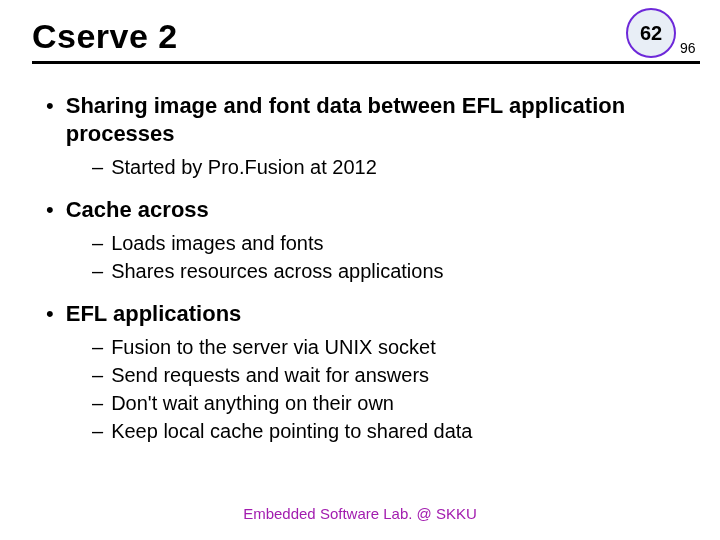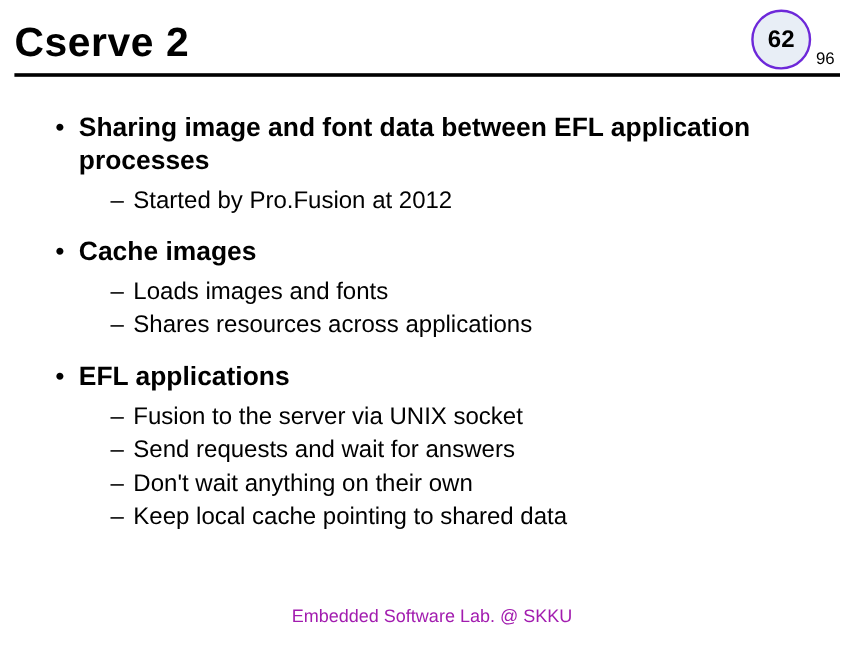--- a/index.html
+++ b/index.html
@@ -14,21 +14,21 @@
     overflow: hidden;
   }
   .slide {
     position: relative;
     width: 720px;
     height: 540px;
     box-sizing: border-box;
   }
   .title-row {
     position: relative;
-    padding: 18px 20px 0 12px;
+    padding: 18px 20px 0 32px;
   }
   .title {
     font-size: 34px;
     font-weight: 700;
     letter-spacing: 0.5px;
     line-height: 1.1;
     padding-bottom: 4px;
   }
   .title-underline {
     border-bottom: 3px solid #000;
@@ -151,21 +151,21 @@
           <li>
             <span class="b2-dash">–</span>
             <span class="b2-text">Started by Pro.Fusion at 2012</span>
           </li>
         </ul>
       </li>
 
       <li>
         <div class="b1-row">
           <span class="b1-dot">•</span>
-          <span class="b1-text">Cache images</span>
+          <span class="b1-text">Cache across</span>
         </div>
         <ul class="lvl2">
           <li>
             <span class="b2-dash">–</span>
             <span class="b2-text">Loads images and fonts</span>
           </li>
           <li>
             <span class="b2-dash">–</span>
             <span class="b2-text">Shares resources across applications</span>
           </li>

